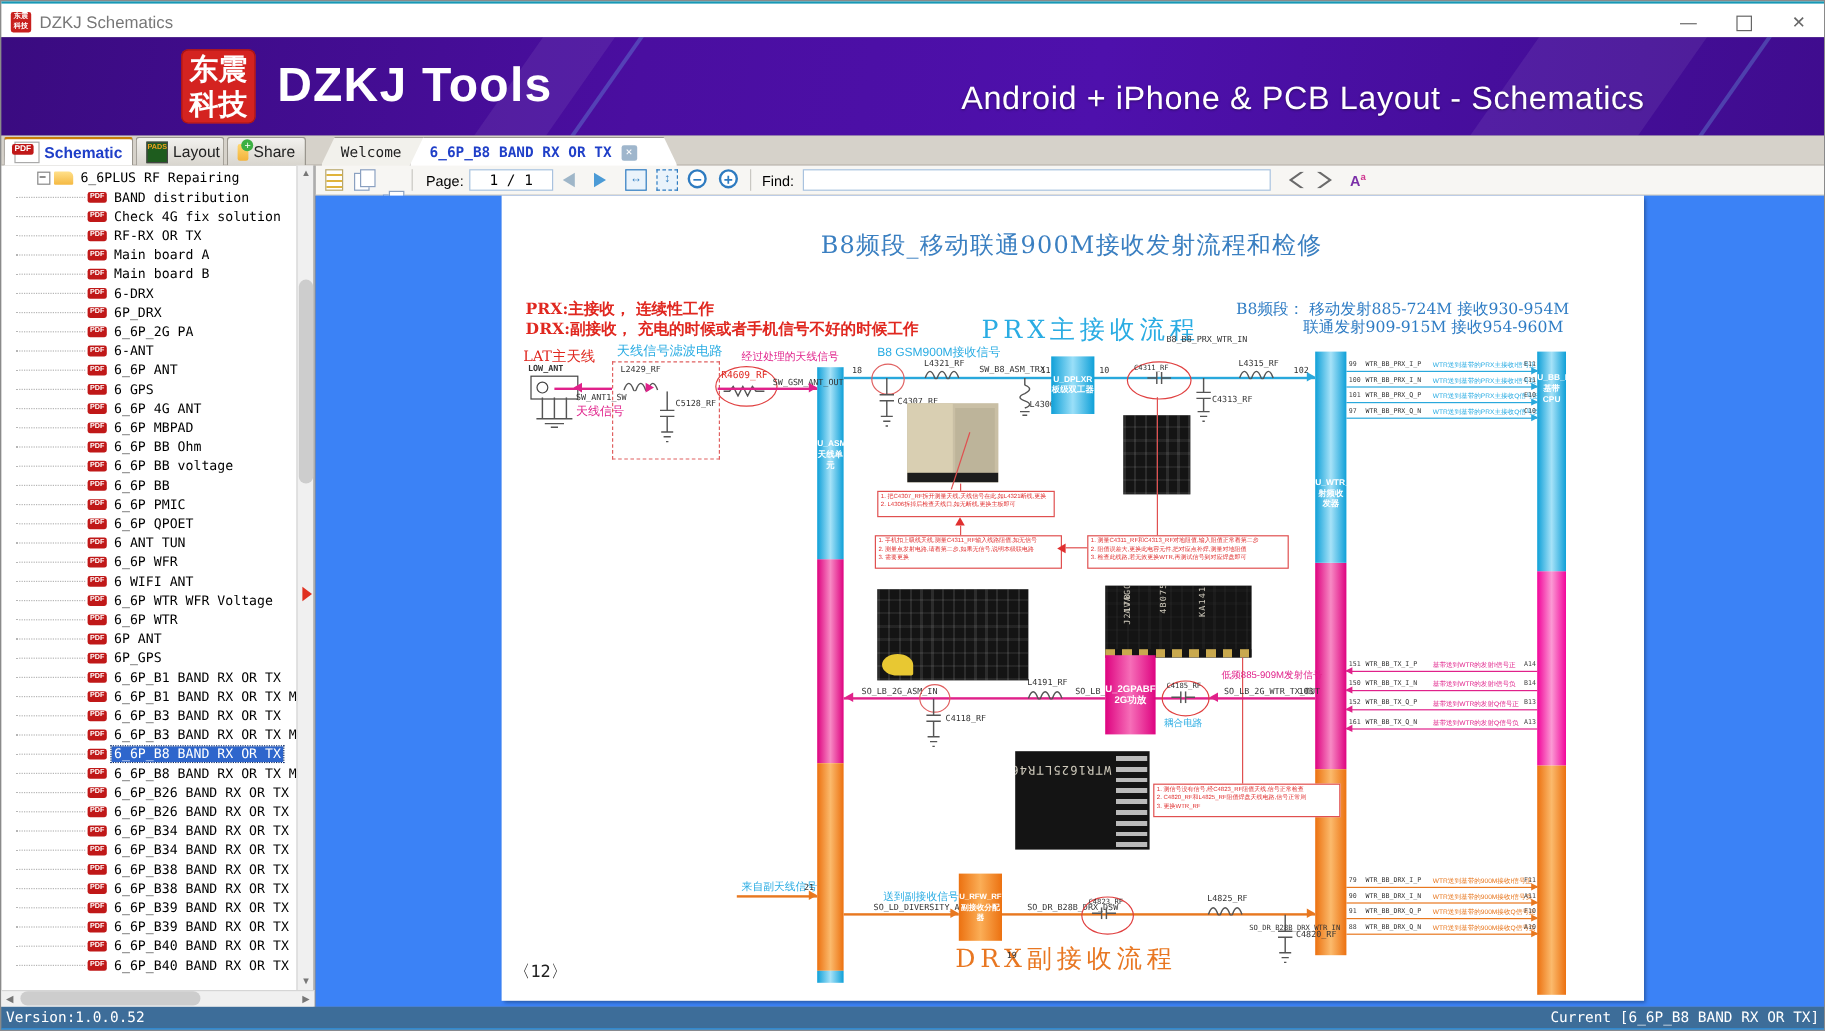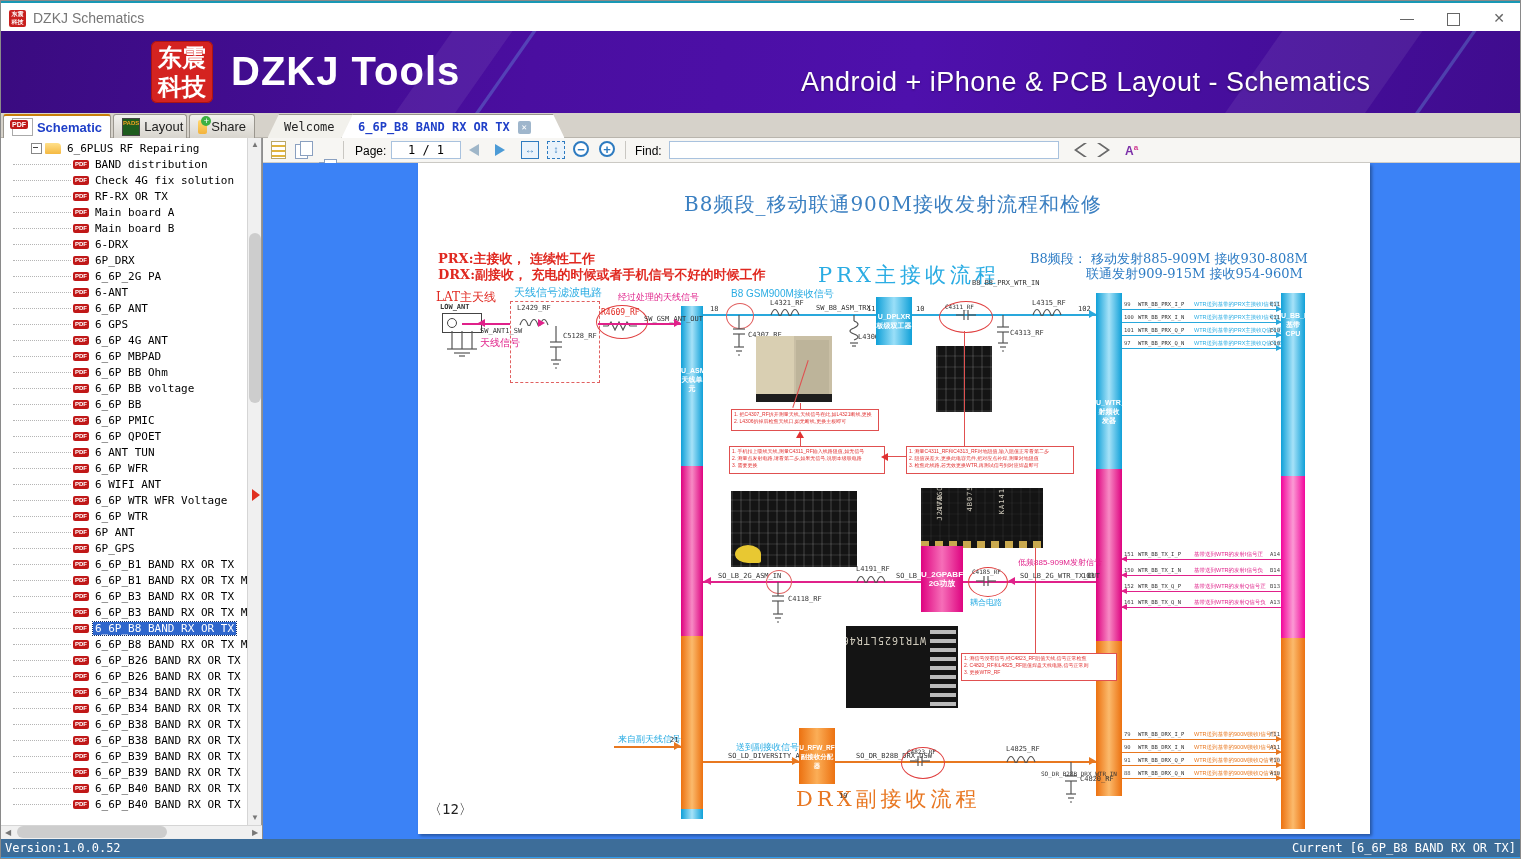--- a/index.html
+++ b/index.html
@@ -448,21 +448,21 @@
 <div class="abs pdfarea">
  <div class="abs page">
 
   <div class="abs doc-title serif">B8频段_移动联通900M接收发射流程和检修</div>
   <div class="abs red-note serif">
     <div>PRX:主接收， 连续性工作</div>
     <div>DRX:副接收， 充电的时候或者手机信号不好的时候工作</div>
   </div>
   <div class="abs prx-title serif">PRX主接收流程</div>
   <div class="abs band-info serif">
-    <div>B8频段： 移动发射885-909M 接收930-808M</div>
+    <div>B8频段： 移动发射885-724M 接收930-954M</div>
     <div style="padding-left:56px;">联通发射909-915M 接收954-960M</div>
   </div>
   <div class="abs drx-title serif">DRX副接收流程</div>
   <div class="abs pagenum mono">〈12〉</div>
 
   <div class="abs vbar" style="left:263px;top:143px;">
     <div class="seg-cy" style="height:160px;position:relative;">
       <div class="barlabel" style="top:60px;"><span>U_ASM_RF</span><br><span>天线单元</span></div>
     </div>
     <div class="seg-mg" style="height:170px;"></div>

